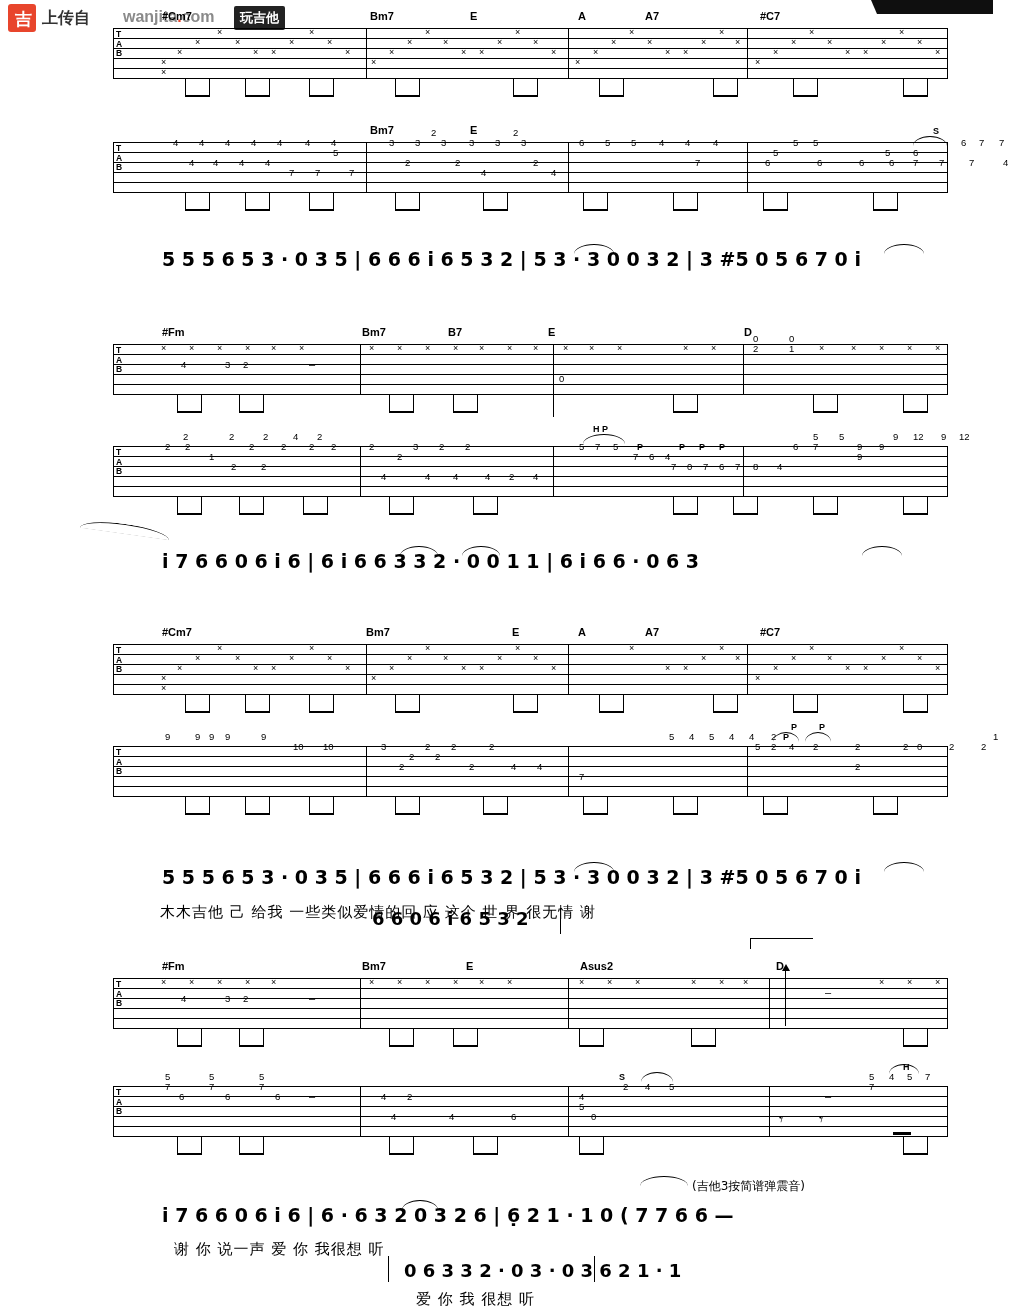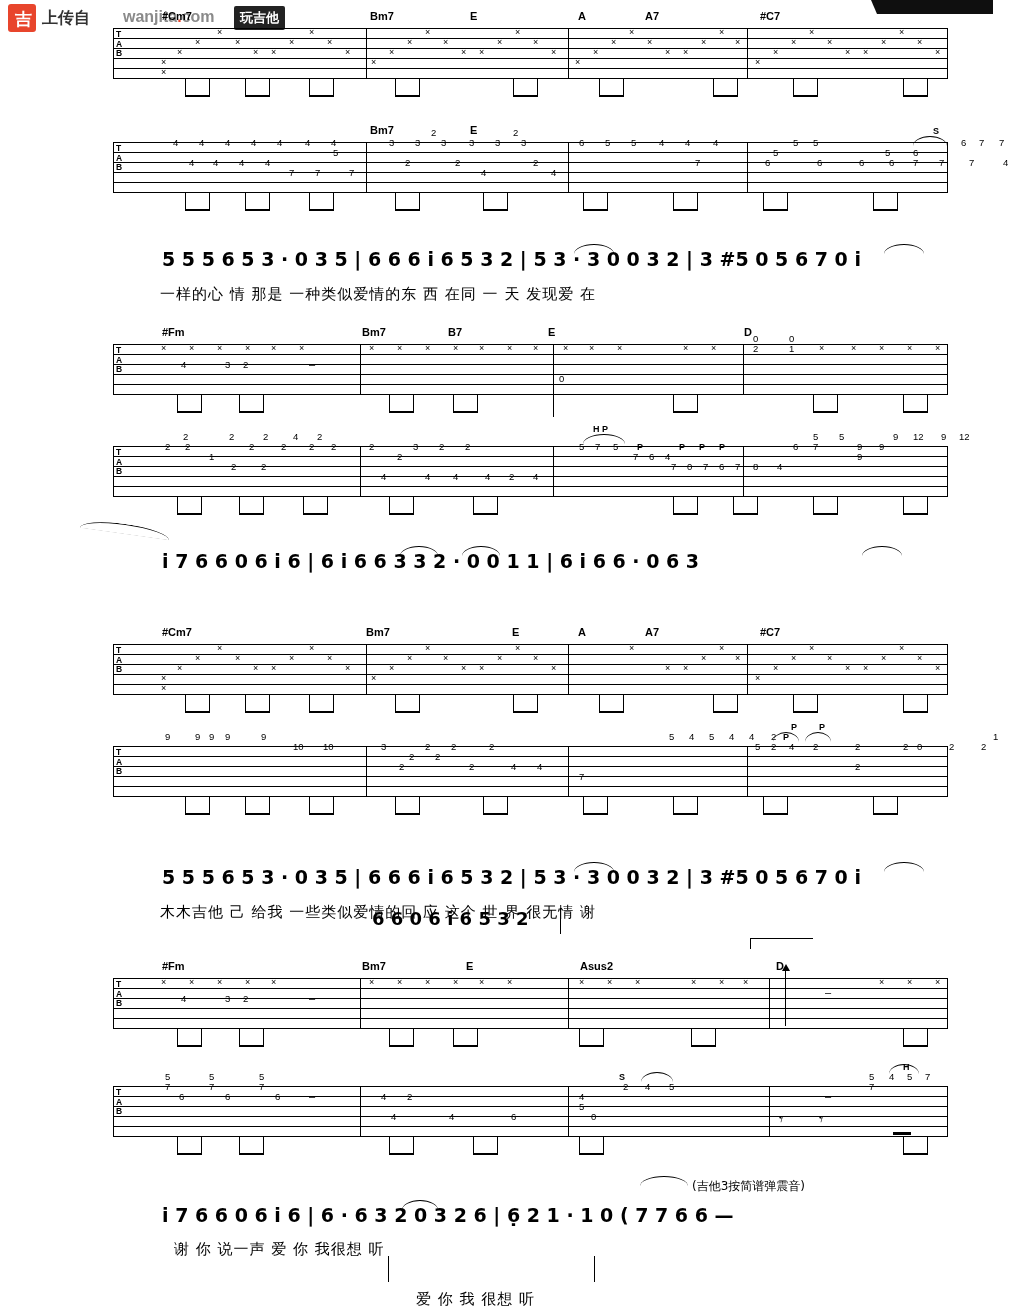--- a/index.html
+++ b/index.html
@@ -258,21 +258,20 @@
       <div class="beam" style="left:560px;top:67px;width:25px;"></div>
       <div class="stem" style="left:650px;top:51px;height:18px;"></div>
       <div class="stem" style="left:674px;top:51px;height:18px;"></div>
       <div class="beam" style="left:650px;top:67px;width:25px;"></div>
       <div class="stem" style="left:760px;top:51px;height:18px;"></div>
       <div class="stem" style="left:784px;top:51px;height:18px;"></div>
       <div class="beam" style="left:760px;top:67px;width:25px;"></div>
     </div>
 
     <div class="jp" style="left:162px;top:248px;">5 5 5 6 5 3 · 0 3 5 | 6 6 6 i 6 5 3 2 | 5 3 · 3  0   0 3 2 | 3 #5 0 5 6 7 0 i</div>
-    <div class="ly" style="left:160px;top:285px;">一样的心 情  那是 一种类似爱情的东 西       在同 一 天  发现爱  在</div>
     <div class="note-tie" style="left:574px;top:244px;width:40px;"></div>
     <div class="note-tie" style="left:884px;top:244px;width:40px;"></div>
   </div>
 
   <div class="sys" id="sys2" style="top:318px;left:0;width:1025px;height:300px;">
     <div class="chordrow" style="left:0;top:8px;width:1025px;">
       <span class="chord" style="left:162px;">#Fm</span>
       <span class="chord" style="left:362px;">Bm7</span>
       <span class="chord" style="left:448px;">B7</span>
       <span class="chord" style="left:548px;">E</span>
@@ -778,18 +777,19 @@
       <div class="beam" style="left:790px;top:67px;width:25px;"></div>
     </div>
 
     <div class="anno" style="left:692px;top:240px;">(吉他3按简谱弹震音)</div>
     <div class="note-tie" style="left:640px;top:238px;width:48px;"></div>
 
     <div class="jp" style="left:162px;top:266px;">i 7 6 6 0 6 i 6 | 6 · 6 3 2  0 3 2 6 | 6̣  2 1 · 1   0  ( 7  7 6 6   —</div>
     <div class="ly" style="left:174px;top:302px;">谢 你  说一声   爱 你  我很想    听</div>
     <div class="note-tie" style="left:402px;top:262px;width:36px;"></div>
 
+    <div class="jp-small" style="left:404px;top:322px;">0 6 3 3 2 · 0 3 ·  0 3 6    2 1 · 1</div>
     <div class="ly" style="left:416px;top:352px;">爱 你 我   很想   听</div>
     <div style="position:absolute;left:594px;top:318px;width:1px;height:26px;background:#000;"></div>
     <div style="position:absolute;left:388px;top:318px;width:1px;height:26px;background:#000;"></div>
   </div>
 
 </div>
 
 </body></html>

